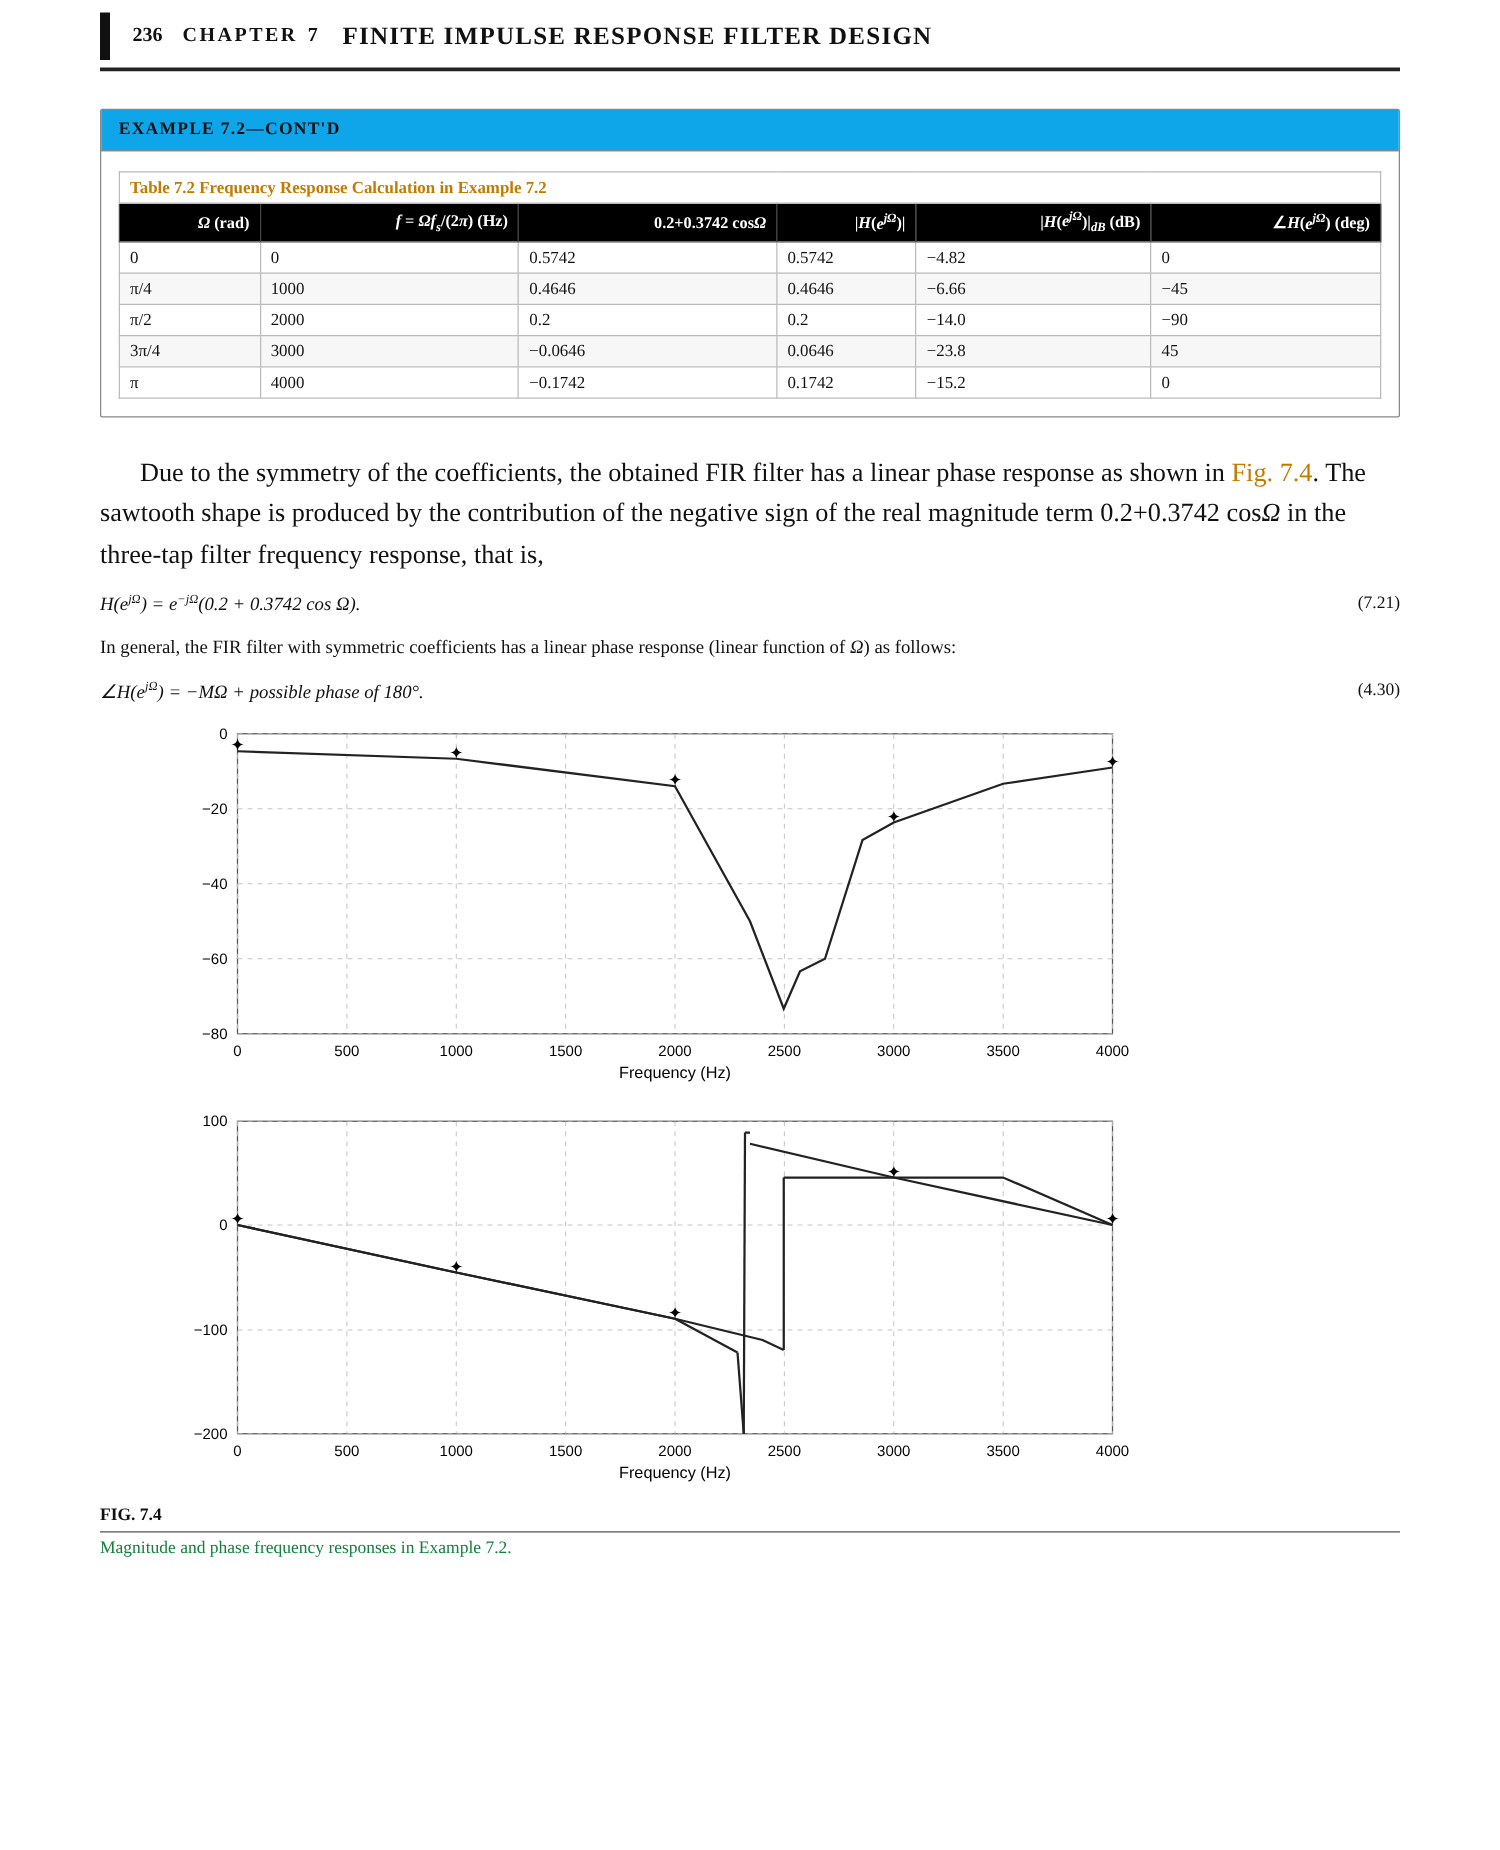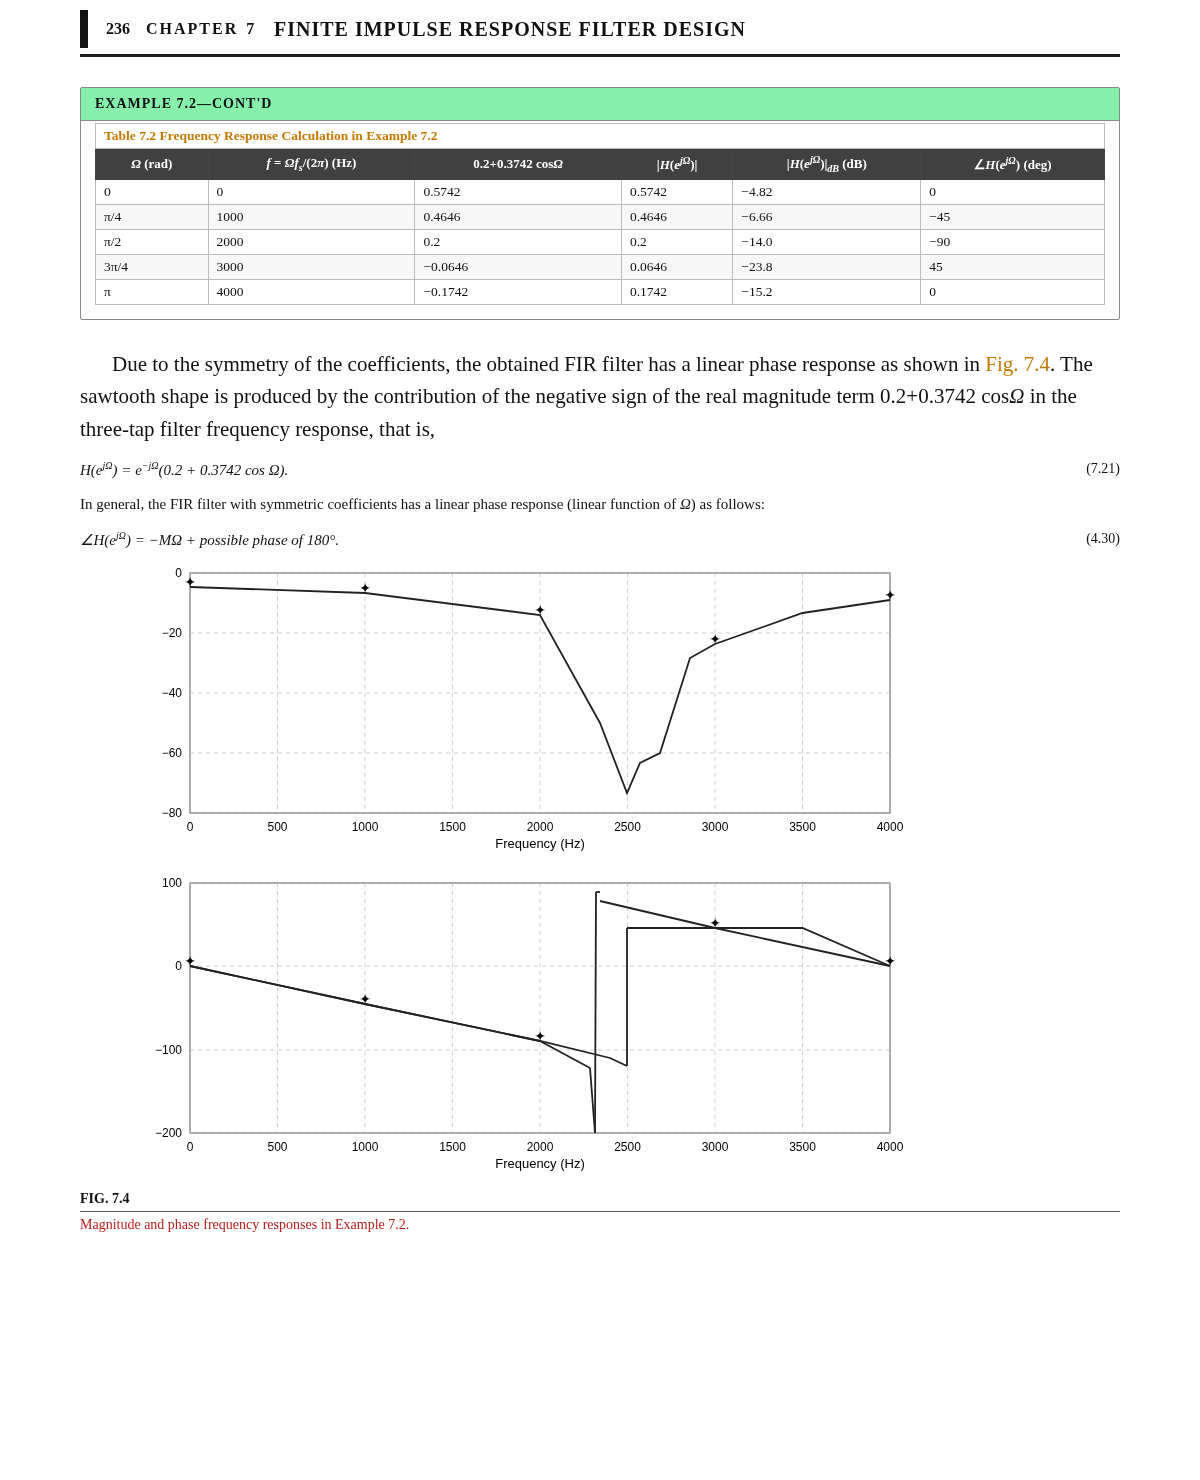--- a/index.html
+++ b/index.html
@@ -54,56 +54,56 @@
     }
 
     
     .example-box {
       border: 1.5px solid #888;
       border-radius: 2px;
       margin-bottom: 28px;
       padding: 0;
     }
     .example-title {
-      background: #86efac;
+      background: #0ea5e9;
       padding: 8px 14px;
       font-size: 14px;
       font-weight: bold;
       letter-spacing: 1px;
       border-bottom: 1px solid #888;
     }
     .example-content {
-      padding: 2px 14px 14px 14px;
+      padding: 16px 14px 14px 14px;
     }
 
     
     .data-table {
       width: 100%;
       border-collapse: collapse;
       font-size: 14px;
     }
     .table-caption {
       text-align: left;
       font-weight: bold;
       font-size: 14px;
       padding: 6px 6px 6px 0;
       background: #d8d8d8;
     }
     .table-caption span {
       color: #c47a00;
       font-weight: bold;
     }
     .data-table th {
-      background: #404040;
+      background: #000000;
       color: #fff;
       font-weight: bold;
       padding: 5px 8px;
       border: 1px solid #444;
       font-size: 13px;
-      text-align: center;
+      text-align: right;
     }
     .data-table td {
       padding: 4px 8px;
       border: 1px solid #bbb;
       font-size: 13.5px;
     }
     .data-table tr:nth-child(odd) td { background: #fff; }
     .data-table tr:nth-child(even) td { background: #f7f7f7; }
 
     
@@ -147,21 +147,21 @@
       font-size: 14px;
       margin-top: 8px;
       margin-bottom: 2px;
     }
     .figure-caption {
       font-size: 14px;
       border-top: 1.5px solid #555;
       padding-top: 5px;
       margin-top: 4px;
     }
-    .figure-caption span { color: #b91c1c; }
+    .figure-caption span { color: #15803d; }
 
     
     .chart-area {
       display: flex;
       flex-direction: column;
       align-items: flex-start;
       width: 100%;
     }
 
     

